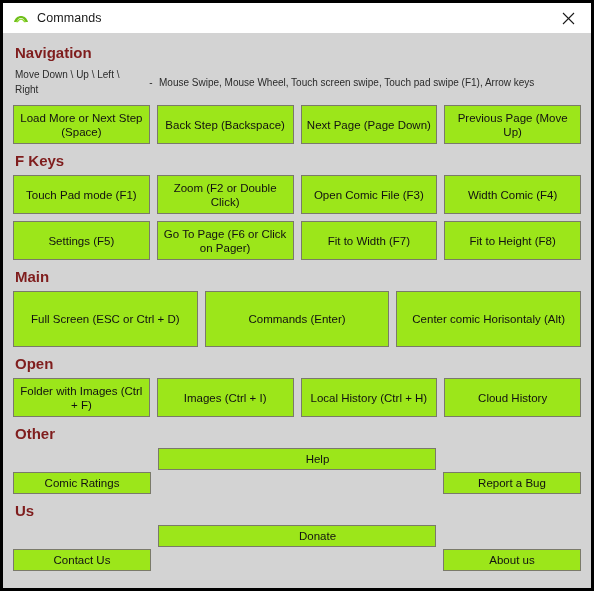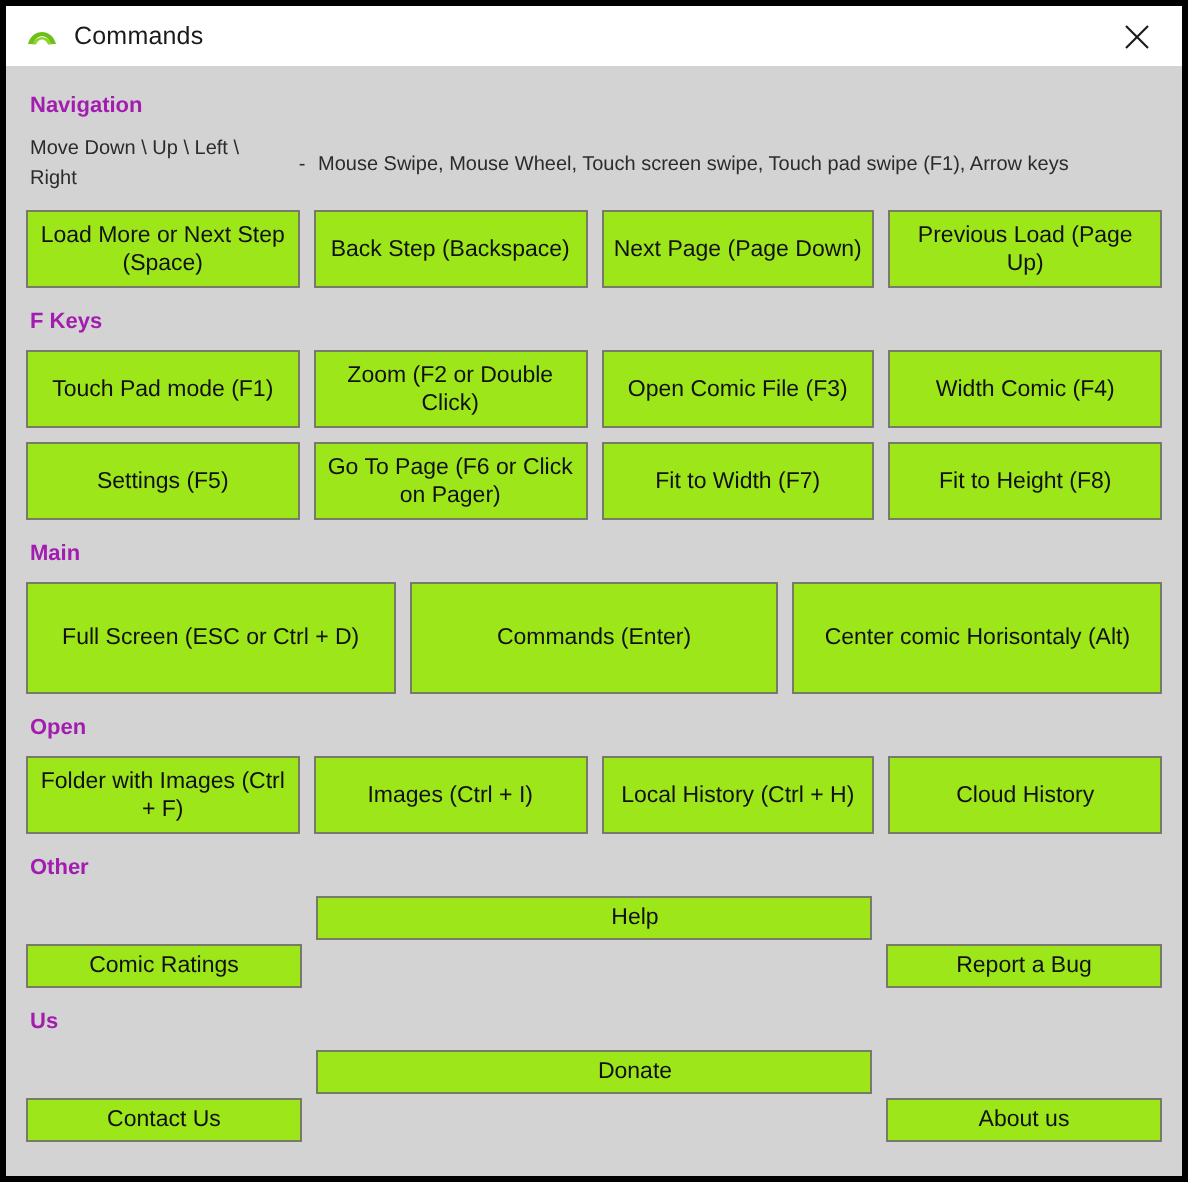--- a/index.html
+++ b/index.html
@@ -64,23 +64,23 @@
   
   #content {
     flex: 1 1 auto;
     background: #d3d3d3;
     padding: 10px 10px 0 10px;
     box-sizing: border-box;
     overflow: hidden;
   }
 
   .section-title {
-    font-size: 11px;
+    font-size: 15px;
     font-weight: bold;
-    color: #a21caf;
+    color: #7f1d1d;
     margin: 0 0 4px 2px;
     line-height: 20px;
     font-family: "Liberation Sans", sans-serif;
   }
 
   .section { margin-bottom: 6px; }
 
   
   .nav-desc {
     display: flex;
@@ -147,21 +147,21 @@
         <div class="section-title">Navigation</div>
         <div class="nav-desc">
           <div class="nav-keys">Move Down \ Up \ Left \ Right</div>
           <div class="nav-dash">-</div>
           <div class="nav-vals">Mouse Swipe, Mouse Wheel, Touch screen swipe, Touch pad swipe (F1), Arrow keys</div>
         </div>
         <div class="row row-4">
           <div class="btn">Load More or Next Step (Space)</div>
           <div class="btn">Back Step (Backspace)</div>
           <div class="btn">Next Page (Page Down)</div>
-          <div class="btn">Previous Load (Page Up)</div>
+          <div class="btn">Previous Page (Move Up)</div>
         </div>
       </div>
       <div class="section">
         <div class="section-title">F Keys</div>
         <div class="row row-4">
           <div class="btn">Touch Pad mode (F1)</div>
           <div class="btn">Zoom (F2 or Double Click)</div>
           <div class="btn">Open Comic File (F3)</div>
           <div class="btn">Width Comic (F4)</div>
         </div>

